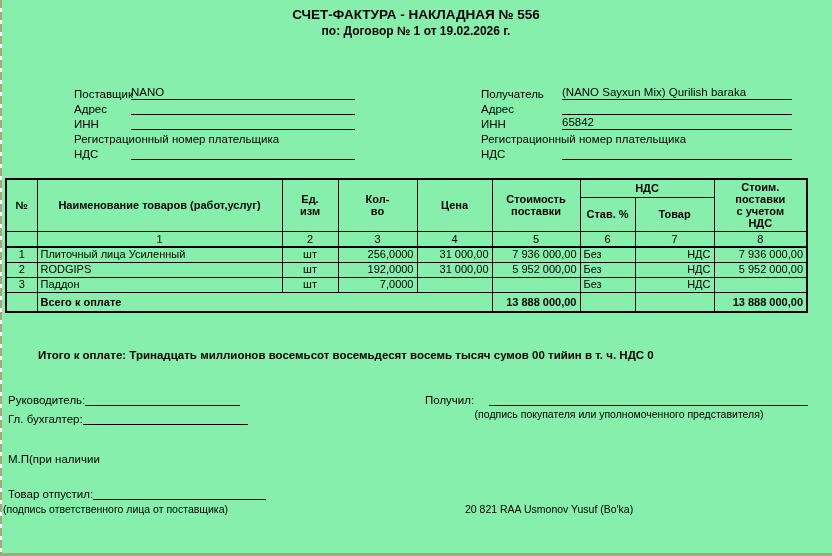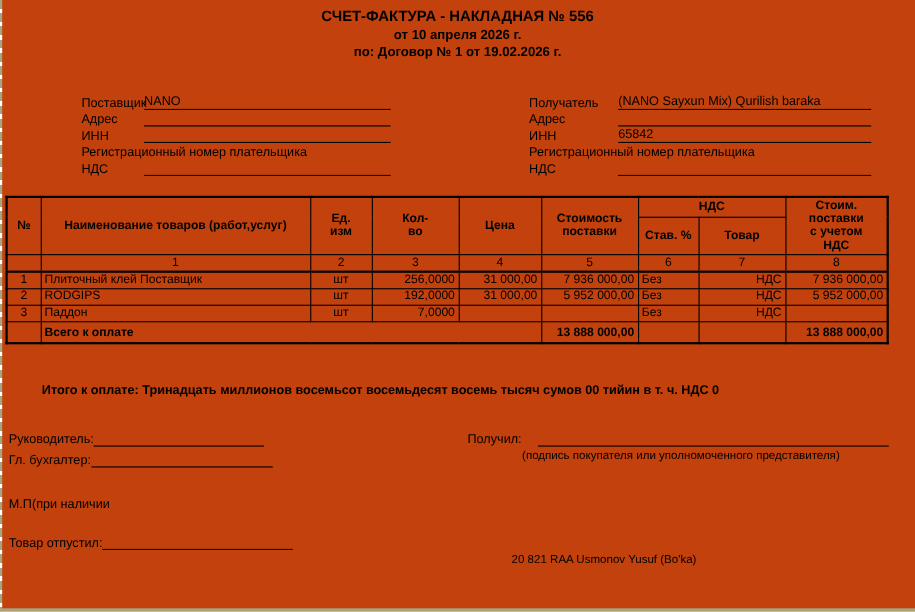--- a/index.html
+++ b/index.html
@@ -1,20 +1,20 @@
 <!DOCTYPE html>
 <html><head>
 <meta charset="utf-8">
 <style>
   * { margin:0; padding:0; box-sizing:border-box; }
   html,body { background:#fff; }
   .page {
     position:relative;
     width:832px; height:556px;
-    background:#c2410c;
+    background:#86efac;
     font-family:"Liberation Sans", sans-serif;
     color:#000;
     overflow:hidden;
   }
   
   .edge-left {
     position:absolute; left:0; top:0; bottom:0; width:2px;
     background:repeating-linear-gradient(180deg,#a8a47c 0 8px,#ffffff 8px 12px);
   }
   .edge-bottom {
@@ -70,21 +70,20 @@
 </style>
 </head>
 <body>
 
 <div class="page">
   <div class="edge-left"></div>
   <div class="edge-bottom"></div>
 
   <div class="title-block">
     <div class="title-main">СЧЕТ-ФАКТУРА - НАКЛАДНАЯ № 556</div>
-    <div class="title-sub">от 10 апреля 2026 г.</div>
     <div class="title-sub">по: Договор № 1 от 19.02.2026 г.</div>
   </div>
 
   <div class="party party-left">
     <div class="party-row">
       <span class="party-label">Поставщик</span>
       <span class="party-value">NANO</span>
     </div>
     <div class="party-row">
       <span class="party-label">Адрес</span>
@@ -164,21 +163,21 @@
       <td>2</td>
       <td>3</td>
       <td>4</td>
       <td>5</td>
       <td>6</td>
       <td>7</td>
       <td>8</td>
     </tr>
     <tr class="item">
       <td class="ac">1</td>
-      <td class="al">Плиточный клей Поставщик</td>
+      <td class="al">Плиточный лица Усиленный</td>
       <td class="ac">шт</td>
       <td class="ar">256,0000</td>
       <td class="ar">31 000,00</td>
       <td class="ar">7 936 000,00</td>
       <td class="al">Без</td>
       <td class="ar">НДС</td>
       <td class="ar">7 936 000,00</td>
     </tr>
     <tr class="item">
       <td class="ac">2</td>
@@ -232,15 +231,16 @@
   </div>
 
   <div class="sig" style="left:8px; top:453px;">
     <span>М.П(при наличии</span>
   </div>
 
   <div class="sig" style="left:8px; top:487px; width:258px;">
     <span>Товар  отпустил:</span>
     <span class="line" style="flex:1;"></span>
   </div>
+  <div class="caption" style="left:3px; top:503px;">(подпись ответственного лица от поставщика)</div>
 
   <div class="footer-note" style="left:425px; top:503px;margin-left:40px;">20 821 RAA Usmonov Yusuf (Bo'ka)</div>
 </div>
 
 </body></html>

